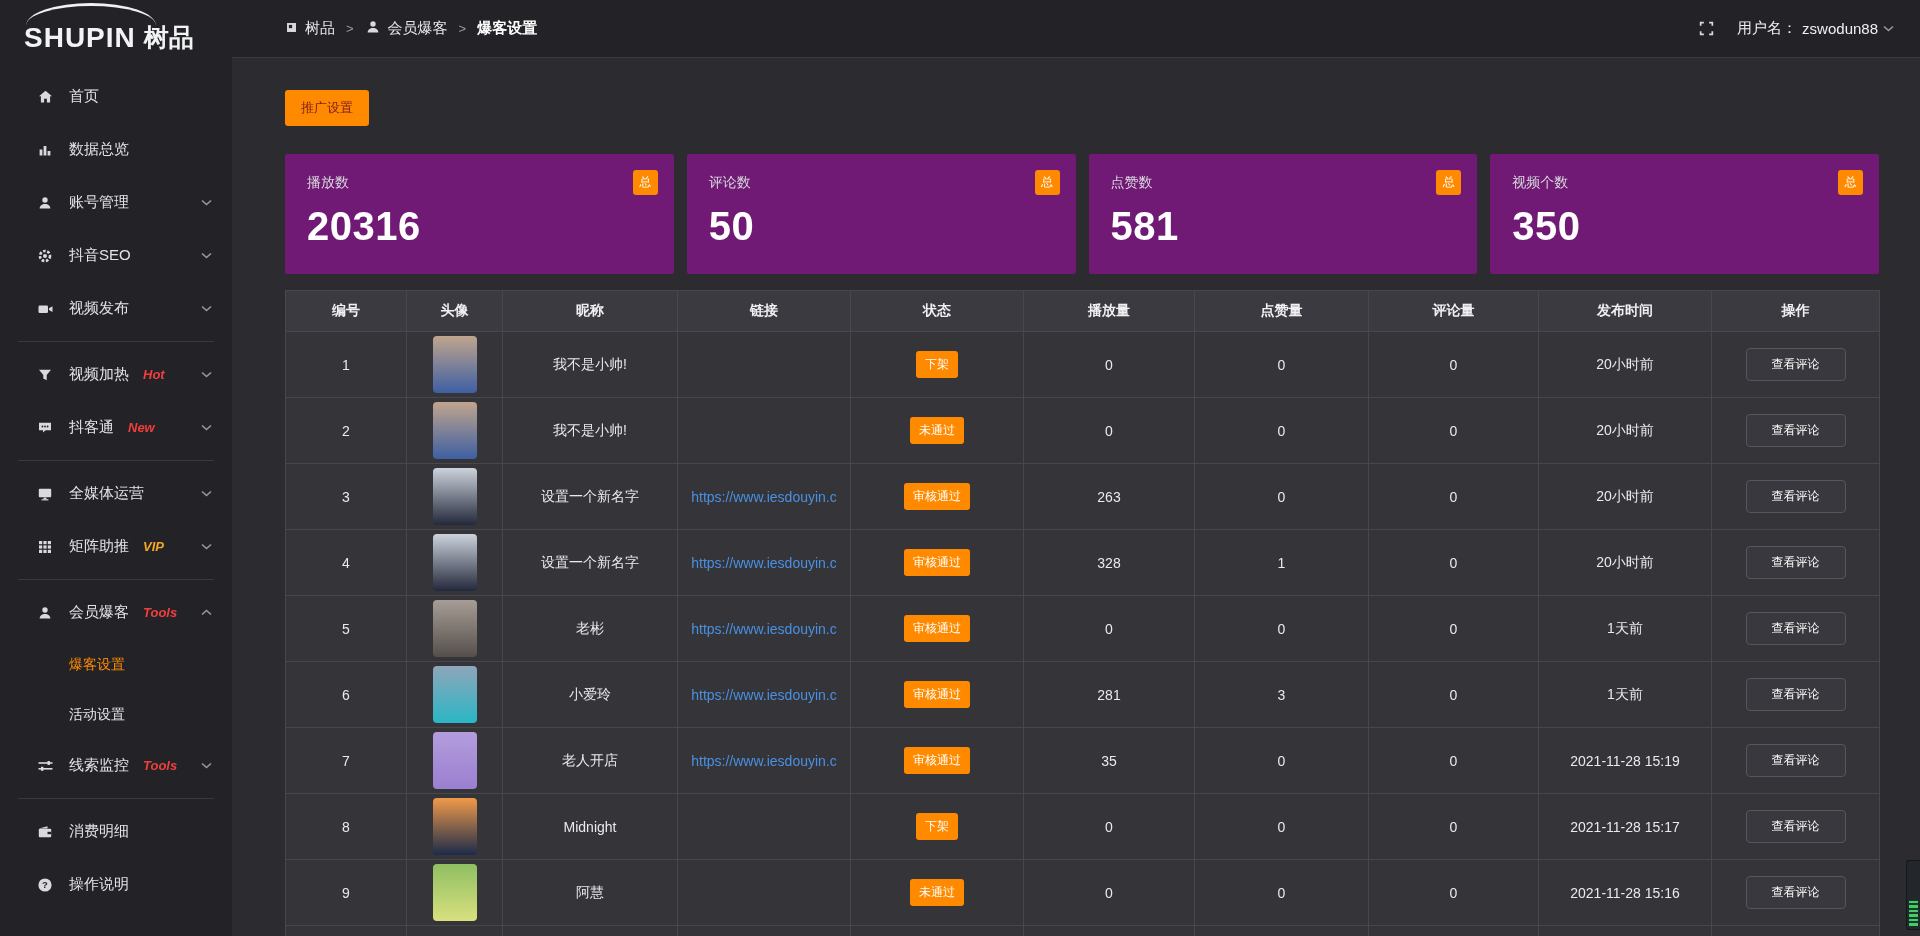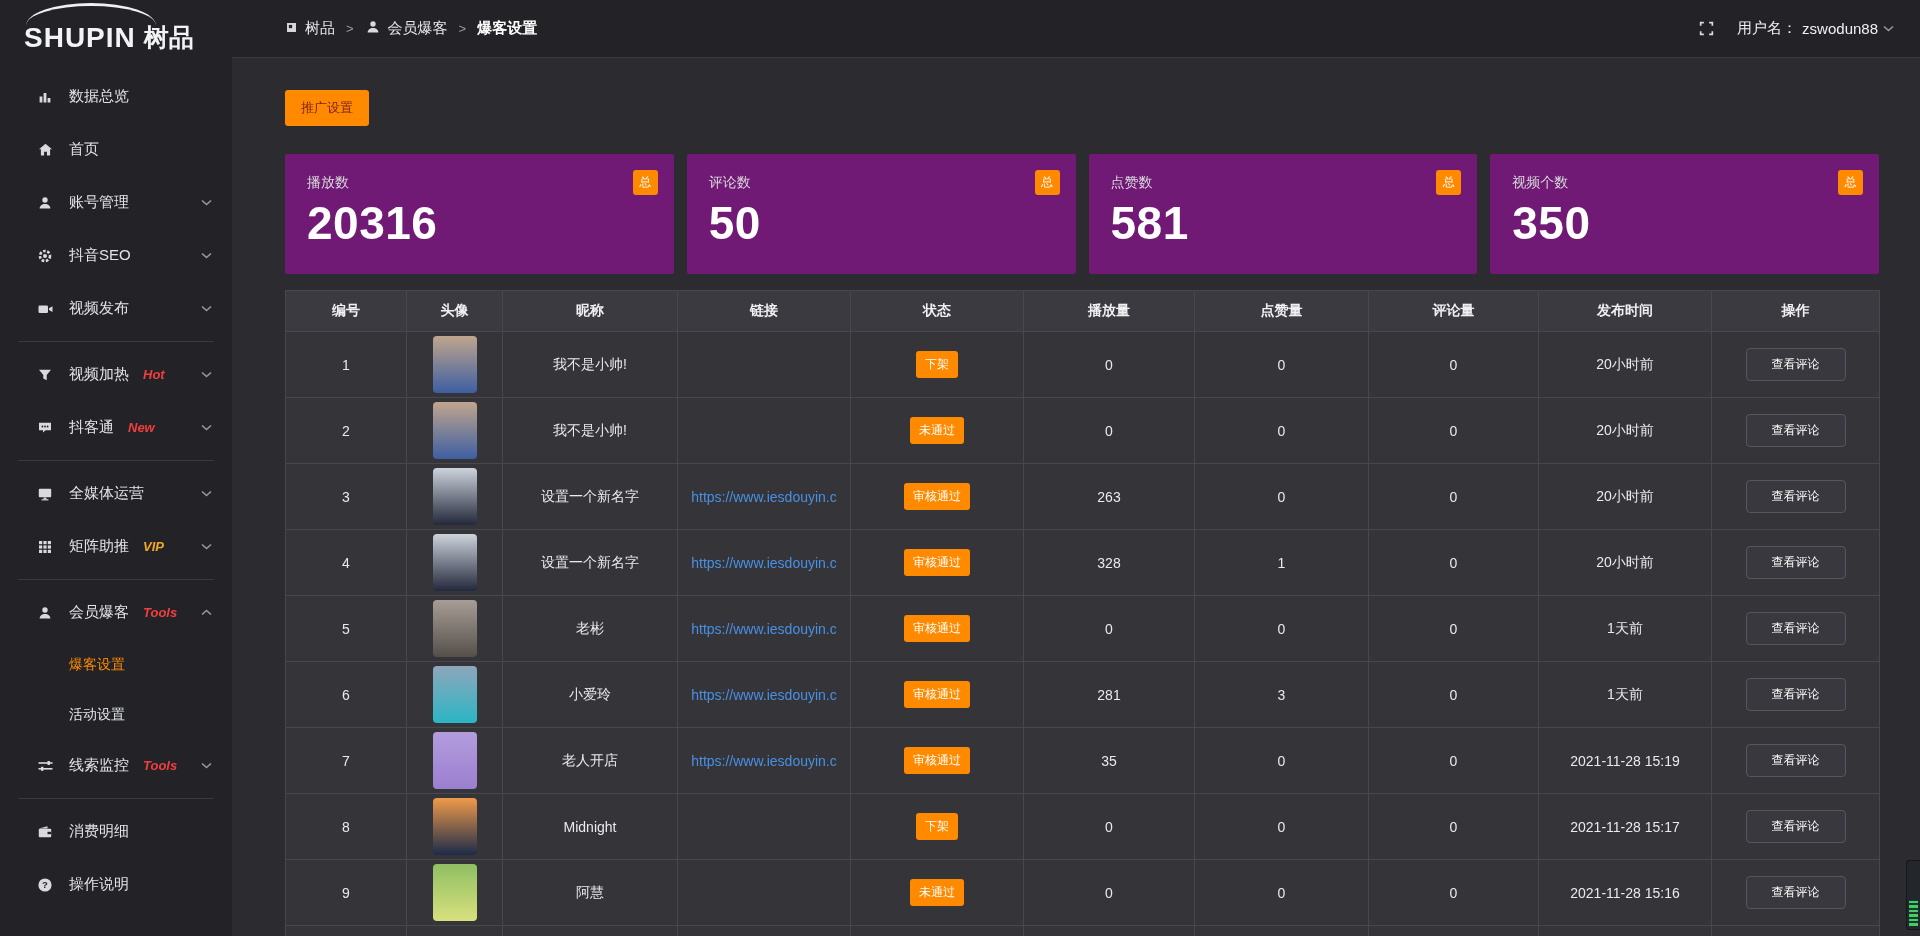--- a/index.html
+++ b/index.html
@@ -33,21 +33,21 @@
   .user-area{margin-left:auto;display:flex;align-items:center;color:#eef0f2;font-size:15px;}
   .fs-btn{display:flex;margin-right:22px;cursor:pointer;}
   .user-chip{display:flex;align-items:center;gap:5px;cursor:pointer;}
   
   .main{position:absolute;left:232px;top:58px;right:0;bottom:0;padding:0 41px 0 53px;box-sizing:border-box;}
   .promo-btn{display:inline-block;margin-top:32px;background:#ff8a00;color:#7f1d1d;font-size:13px;
     padding:9px 16px;border:none;border-radius:3px;cursor:pointer;font-family:inherit;}
   .cards{display:flex;gap:13px;margin-top:28px;}
   .card{flex:1;height:120px;background:#701a75;position:relative;padding:20px 22px;box-sizing:border-box;border-radius:2px;}
   .card-label{font-size:14px;color:#d8d8dc;}
-  .card-value{font-size:46px;font-weight:600;color:#ffffff;margin-top:4px;letter-spacing:.5px;}
+  .card-value{font-size:40px;font-weight:600;color:#ffffff;margin-top:12px;letter-spacing:.5px;}
   .card-badge{position:absolute;top:16px;right:16px;width:25px;height:25px;line-height:25px;text-align:center;
     background:#ff8a00;color:#fff;font-size:12px;border-radius:3px;}
   
   .table-wrap{margin-top:16px;}
   table{border-collapse:collapse;table-layout:fixed;width:1594px;background:#343439;}
   th,td{border:1px solid #47474d;text-align:center;vertical-align:middle;color:#eaeaec;font-size:14px;padding:0;overflow:hidden;}
   th{height:40px;background:#3a3a40;font-weight:bold;color:#f0f0f2;}
   td{height:65px;}
   .avatar{width:44px;height:57px;border-radius:4px;margin:0 auto;}
   .status-badge{display:inline-block;background:#ff8a00;color:#fff;font-size:12px;padding:5px 9px;border-radius:3px;cursor:default;}
@@ -64,35 +64,35 @@
 
 <div class="sidebar">
   <div class="logo">
     <span class="logo-arc"></span>
     <span class="logo-en">SHUPIN</span>
     <span class="logo-cn">树品</span>
   </div>
   <div class="menu" id="menu">
       <div class="menu-item">
         <span class="icon">
+          <svg width="17" height="16" viewBox="0 0 16 16" fill="#d9dadc">
+            <path d="M8 1.8 L14.5 7.3 H12.6 V13.5 H9.4 V9.8 H6.6 V13.5 H3.4 V7.3 H1.5 Z"></path>
+          </svg>
+        </span>
+        <span>首页</span>
+      </div>
+      <div class="menu-item">
+        <span class="icon">
           <svg width="16" height="16" viewBox="0 0 16 16" fill="#d9dadc">
             <rect x="2.6" y="7.5" width="2.8" height="6"></rect>
             <rect x="6.6" y="4" width="2.8" height="9.5"></rect>
             <rect x="10.6" y="9" width="2.8" height="4.5"></rect>
           </svg>
         </span>
         <span>数据总览</span>
-      </div>
-      <div class="menu-item">
-        <span class="icon">
-          <svg width="17" height="16" viewBox="0 0 16 16" fill="#d9dadc">
-            <path d="M8 1.8 L14.5 7.3 H12.6 V13.5 H9.4 V9.8 H6.6 V13.5 H3.4 V7.3 H1.5 Z"></path>
-          </svg>
-        </span>
-        <span>首页</span>
       </div>
       <div class="menu-item">
         <span class="icon">
           <svg width="16" height="16" viewBox="0 0 16 16" fill="#d9dadc">
             <circle cx="8" cy="5" r="2.7"></circle>
             <path d="M2.6 13.6 C2.6 10.6 5 8.9 8 8.9 C11 8.9 13.4 10.6 13.4 13.6 Z"></path>
           </svg>
         </span>
         <span>账号管理</span>
         <span class="chev">

